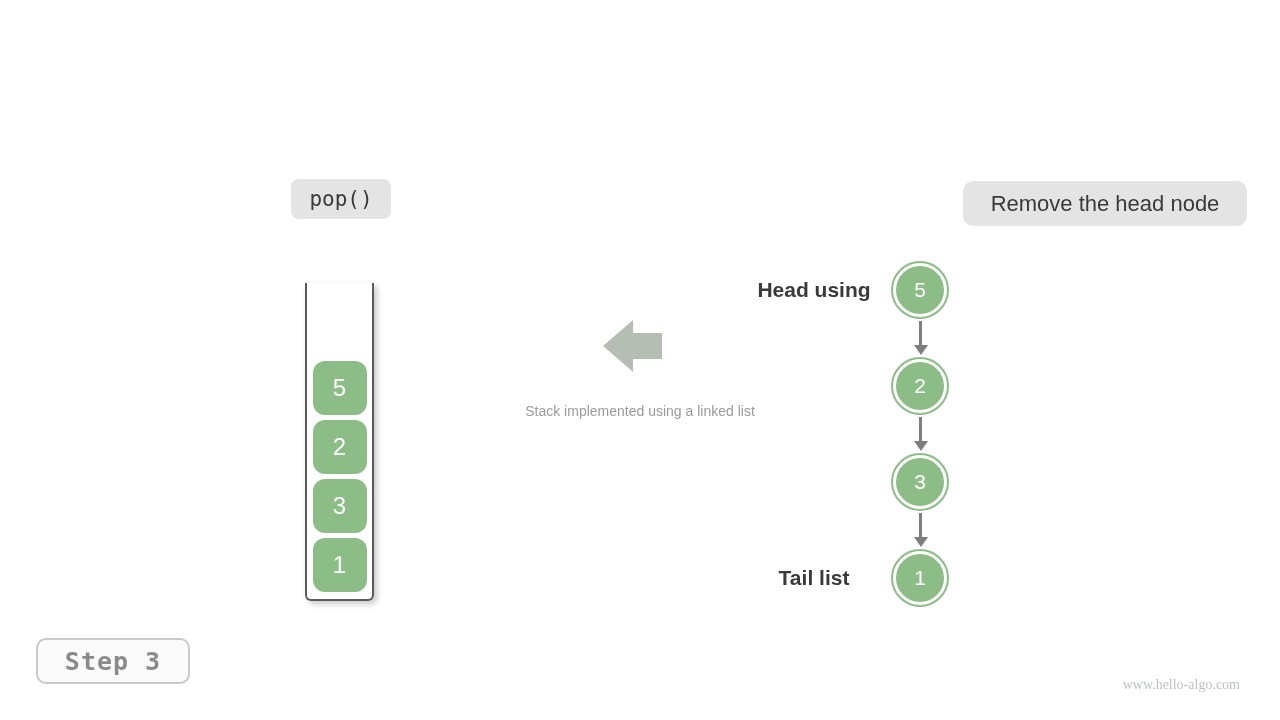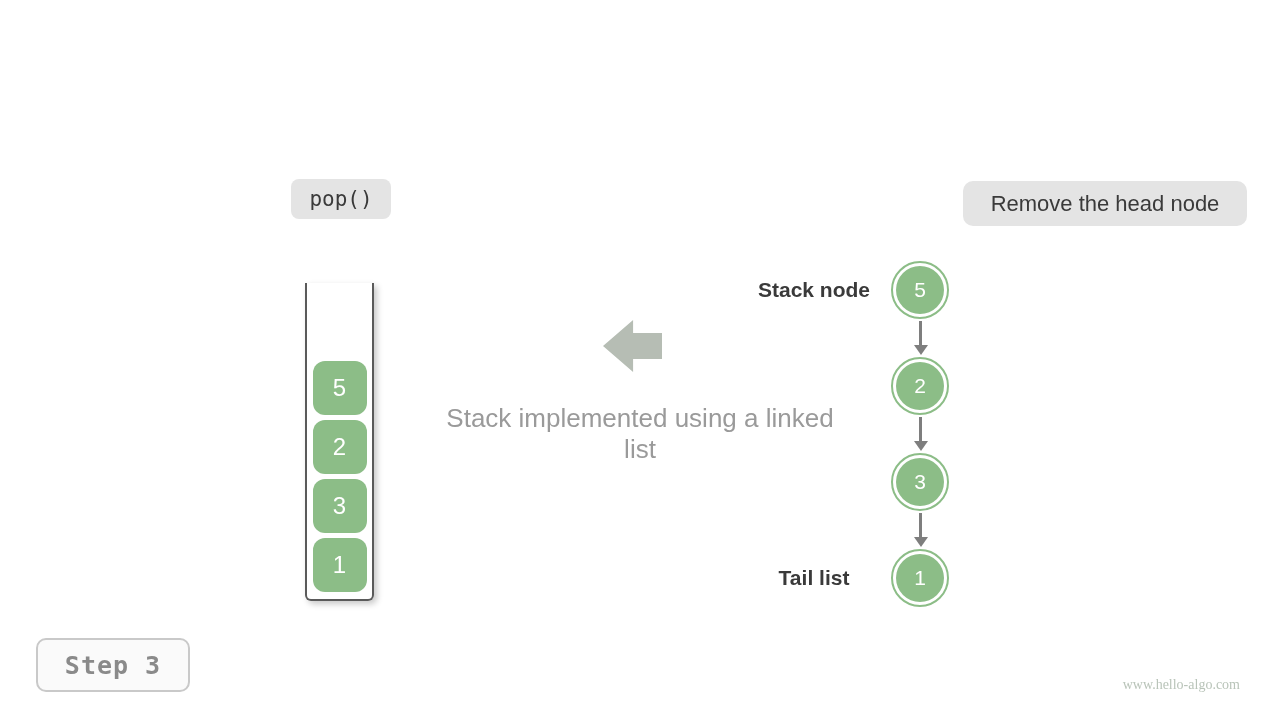--- a/index.html
+++ b/index.html
@@ -75,21 +75,21 @@
   .big-arrow {
     position: absolute;
     left: 603px; top: 320px; width: 59px; height: 52px;
     background: var(--block-arrow);
     clip-path: polygon(0 50%, 51% 0, 51% 25%, 100% 25%, 100% 75%, 51% 75%, 51% 100%);
   }
   .caption {
     position: absolute;
     left: 430px; top: 403px; width: 420px;
     text-align: center;
-    font-size: 26px;
+    font-size: 14px;
     color: var(--caption-text);
   }
   .node-label {
     position: absolute;
     left: 754px; width: 120px; height: 28px;
     display: flex;
     align-items: center;
     justify-content: center;
     font-size: 21px;
     font-weight: bold;
@@ -129,21 +129,21 @@
     background: var(--link-arrow);
   }
   .ll-arrow .head {
     width: 0; height: 0;
     border-left: 7px solid transparent;
     border-right: 7px solid transparent;
     border-top: 10px solid var(--link-arrow);
   }
   .step-box {
     position: absolute;
-    left: 36px; top: 638px; width: 154px; height: 54px;
+    left: 36px; top: 638px; width: 154px; height: 46px;
     border: 2px solid var(--step-border);
     border-radius: 10px;
     background: var(--step-bg);
     display: flex;
     align-items: center;
     justify-content: center;
     font-family: "DejaVu Sans Mono", "Liberation Mono", monospace;
     font-size: 25px;
     font-weight: bold;
     color: var(--step-text);
@@ -170,21 +170,21 @@
     <div class="stack-item">5</div>
     <div class="stack-item">2</div>
     <div class="stack-item">3</div>
     <div class="stack-item">1</div>
   </div>
 
   <div class="big-arrow"></div>
 
   <div class="caption">Stack implemented using a linked list</div>
 
-  <div class="node-label head-label">Stack node</div>
+  <div class="node-label head-label">Head using</div>
   <div class="node-label tail-label">Tail list</div>
 
   <div class="ll-node" style="top:261px">
     <div class="ll-node-inner">5</div>
   </div>
   <div class="ll-arrow" style="top:321px">
     <div class="shaft"></div>
     <div class="head"></div>
   </div>
   <div class="ll-node" style="top:357px">

